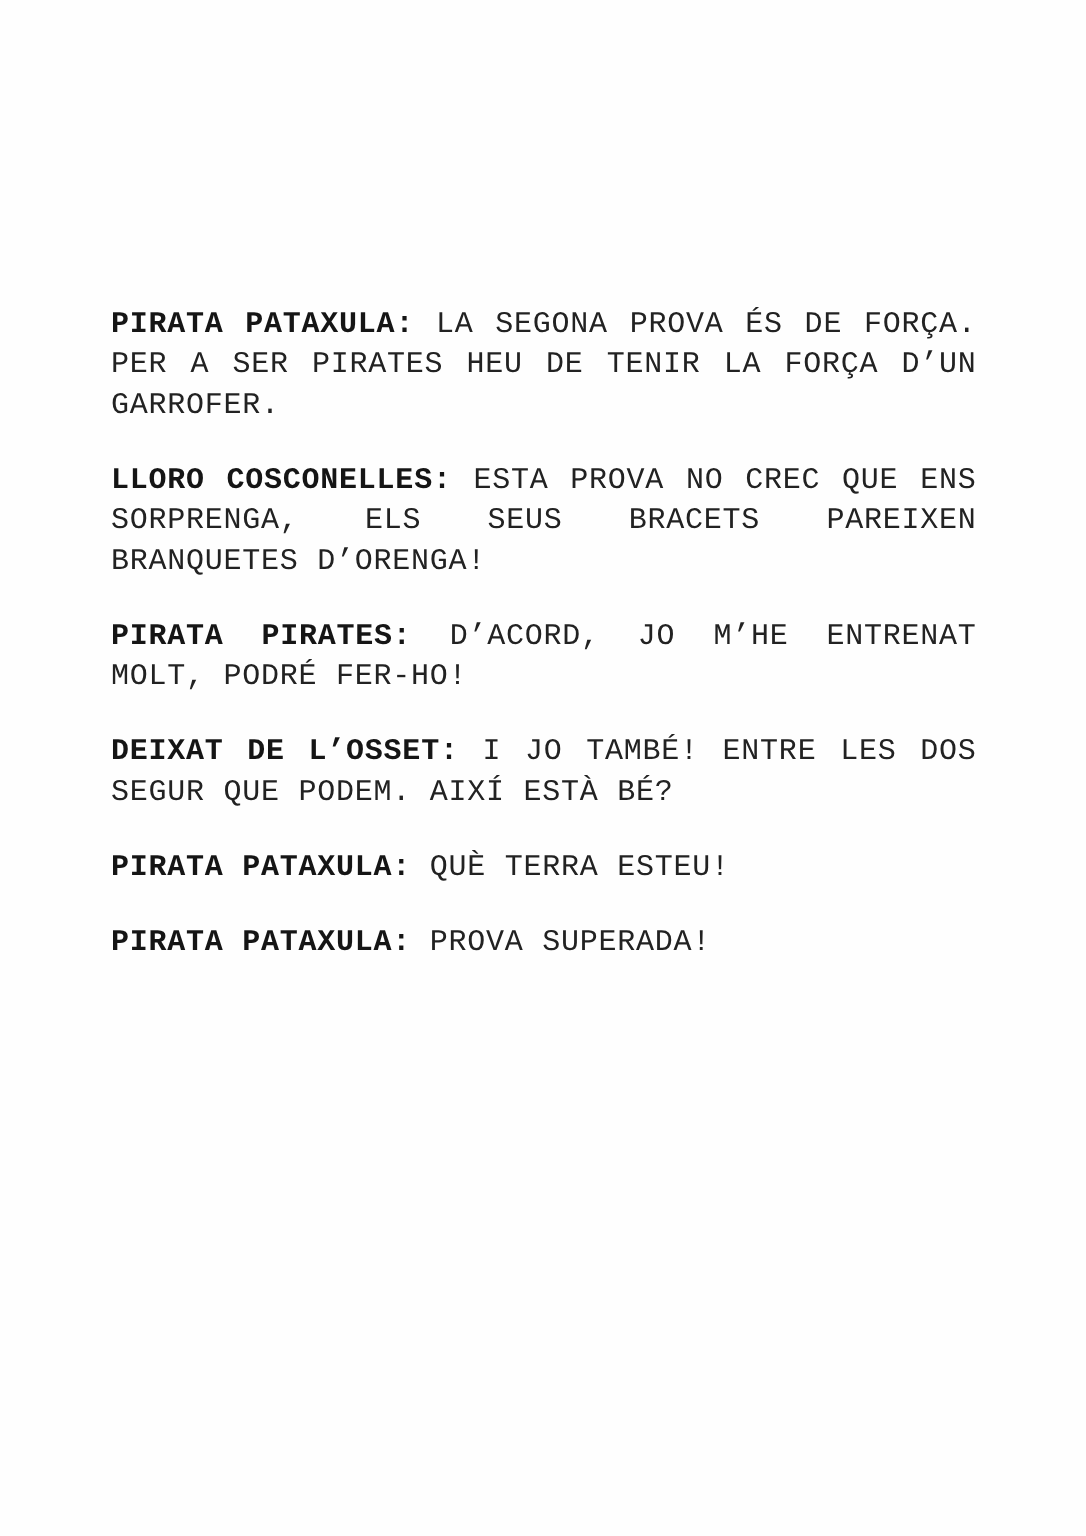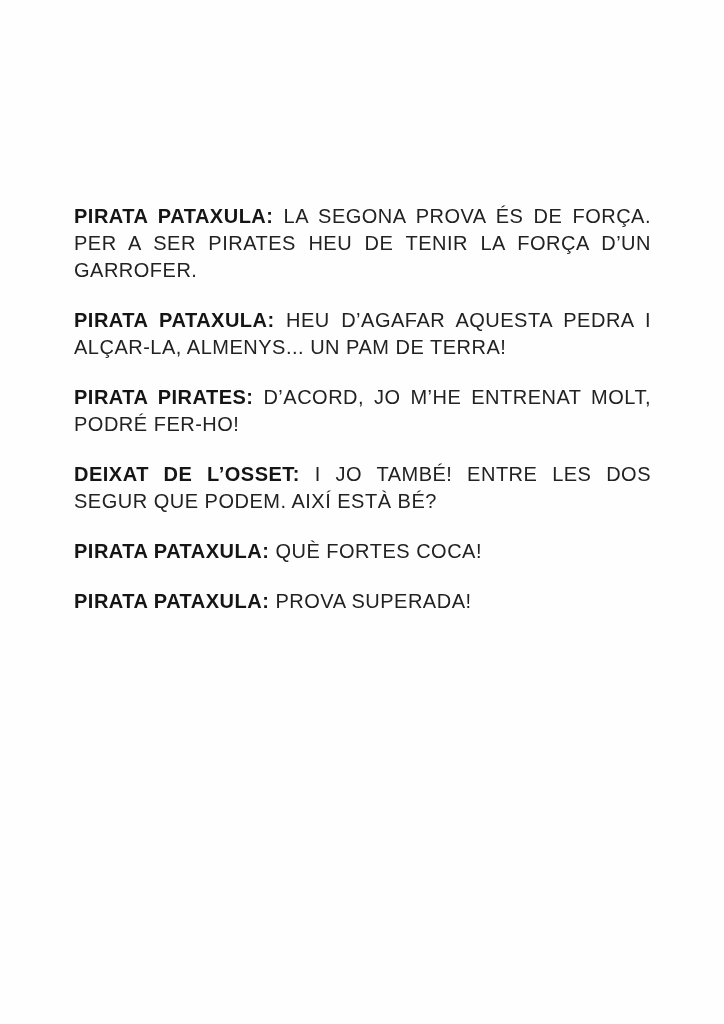--- a/index.html
+++ b/index.html
@@ -6,21 +6,21 @@
     margin: 0;
     padding: 0;
     background: #ffffff;
   }
   .page {
     position: relative;
     width: 724px;
     height: 1024px;
     background: #fefefe;
     overflow: hidden;
-    font-family: Liberation Sans, sans-serif;
+    font-family: Liberation Mono, monospace;
     color: #1f1f1f;
   }
   .script-block {
     position: absolute;
     left: 74px;
     top: 203px;
     width: 577px;
     font-size: 20px;
     line-height: 27px;
     letter-spacing: 0.5px;
@@ -41,26 +41,26 @@
   }
 </style>
 </head>
 <body>
 
 <div class="page">
   <div class="script-block">
 
     <p class="dialogue-line"><span class="speaker">PIRATA PATAXULA:</span> <span class="speech">LA SEGONA PROVA ÉS DE FORÇA. PER A SER PIRATES HEU DE TENIR LA FORÇA D’UN GARROFER.</span></p>
 
+    <p class="dialogue-line"><span class="speaker">LLORO COSCONELLES:</span> <span class="speech">ESTA PROVA NO CREC QUE ENS SORPRENGA, ELS SEUS BRACETS PAREIXEN BRANQUETES D’ORENGA!</span></p>
 
-    <p class="dialogue-line"><span class="speaker">PIRATA PATAXULA:</span> <span class="speech">HEU D’AGAFAR AQUESTA PEDRA I ALÇAR-LA, ALMENYS... UN PAM DE TERRA!</span></p>
 
     <p class="dialogue-line"><span class="speaker">PIRATA PIRATES:</span> <span class="speech">D’ACORD, JO M’HE ENTRENAT MOLT, PODRÉ FER-HO!</span></p>
 
     <p class="dialogue-line"><span class="speaker">DEIXAT DE L’OSSET:</span> <span class="speech">I JO TAMBÉ! ENTRE LES DOS SEGUR QUE PODEM. AIXÍ ESTÀ BÉ?</span></p>
 
-    <p class="dialogue-line"><span class="speaker">PIRATA PATAXULA:</span> <span class="speech">QUÈ FORTES COCA!</span></p>
+    <p class="dialogue-line"><span class="speaker">PIRATA PATAXULA:</span> <span class="speech">QUÈ TERRA ESTEU!</span></p>
 
 
     <p class="dialogue-line"><span class="speaker">PIRATA PATAXULA:</span> <span class="speech">PROVA SUPERADA!</span></p>
 
   </div>
 </div>
 
 </body></html>

